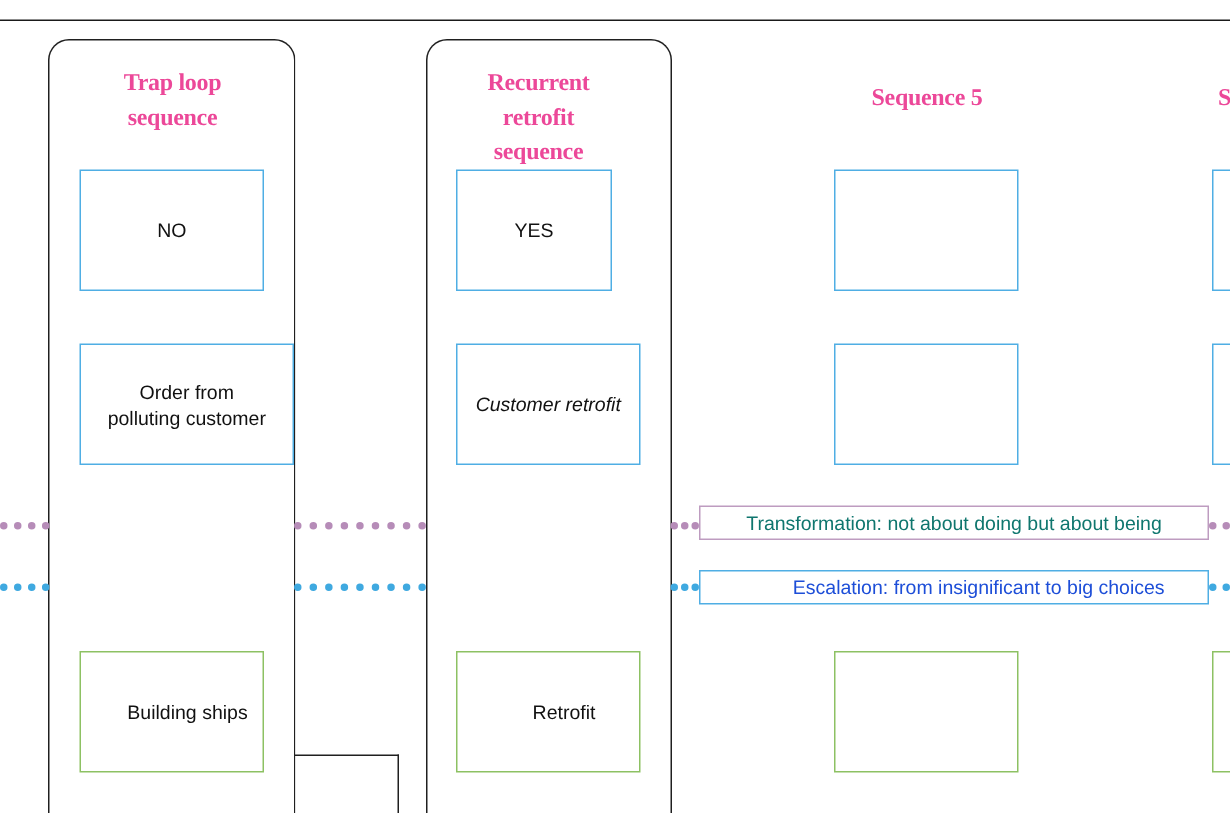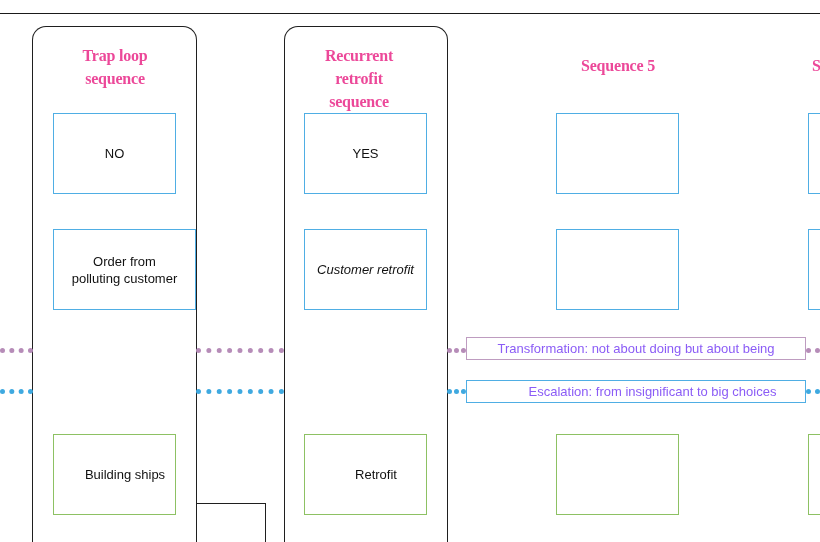--- a/index.html
+++ b/index.html
@@ -107,25 +107,25 @@
     background: #ffffff;
     display: flex;
     align-items: center;
     justify-content: center;
     font-size: 13px;
     line-height: 16px;
     white-space: nowrap;
   }
   .banner.purple {
     border: 1.4px solid #BE9CC0;
-    color: #8b5cf6;
+    color: #0f766e;
   }
   .banner.blue {
     border: 1.4px solid #4FAEE4;
-    color: #8b5cf6;
+    color: #1d4ed8;
     padding-left: 33px;
   }
 </style>
 </head>
 <body>
 
 <div id="canvas">
 
   <div class="top-rule"></div>
 
@@ -143,21 +143,21 @@
 sequence</div>
 
   <div class="col-title" style="left:545px; top:54px; width:146px;">Sequence 5</div>
 
   <div class="col-title left-align" style="left:812px; top:54px; width:60px;">S</div>
 
   <div class="node blue" style="left:53px; top:113px; width:123px; height:81px;">
     <span>NO</span>
   </div>
 
-  <div class="node blue" style="left:304px; top:113px; width:123px; height:81px;">
+  <div class="node blue" style="left:304px; top:113px; width:104px; height:81px;">
     <span>YES</span>
   </div>
 
   <div class="node blue" style="left:556px; top:113px; width:123px; height:81px;">
     <span></span>
   </div>
 
   <div class="node blue" style="left:808px; top:113px; width:123px; height:81px;">
     <span></span>
   </div>

